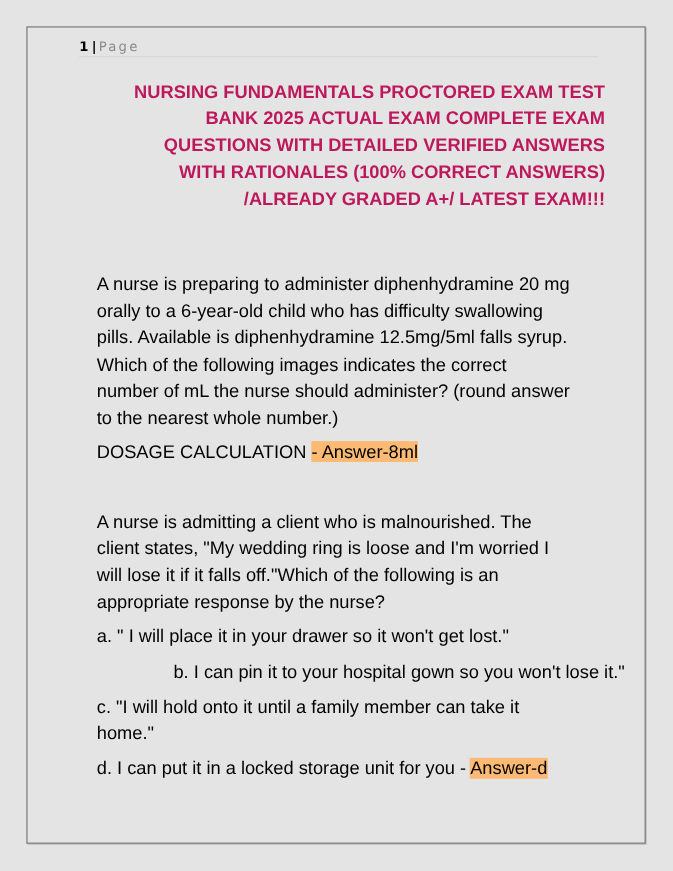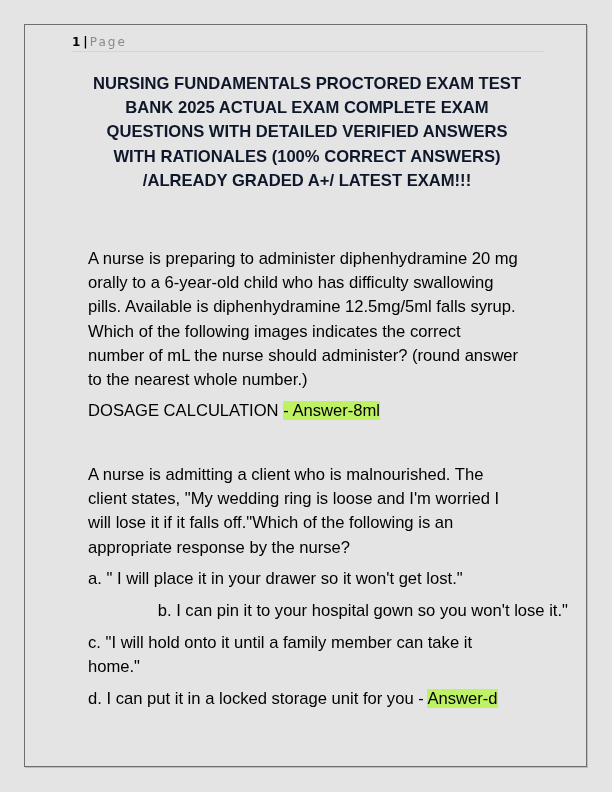--- a/index.html
+++ b/index.html
@@ -47,22 +47,22 @@
       margin: 0 2px 0 3px;
     }
     .header .word {
       letter-spacing: 2px;
     }
     .title {
       position: absolute;
       left: 64px;
       top: 72px;
       width: 486px;
-      text-align: center;
-      color: #0f172a;
+      text-align: right;
+      color: #be185d;
       font-weight: bold;
       font-size: 16.6px;
       line-height: 24.2px;
       margin: 0;
     }
     .title span {
       display: block;
       white-space: nowrap;
     }
     .para {
@@ -72,21 +72,21 @@
       font-size: 16.6px;
       line-height: 24.2px;
       color: #000;
       margin: 16px;
     }
     .para span.line {
       display: block;
       white-space: nowrap;
     }
     .hl {
-      background: #bef264;
+      background: #fdba74;
     }
   </style>
 </head>
 <body>
 
 <div class="page-frame"></div>
 
 <div class="header">
   <span class="num">1</span><span class="sep">|</span><span class="word">Page</span>
 </div>

